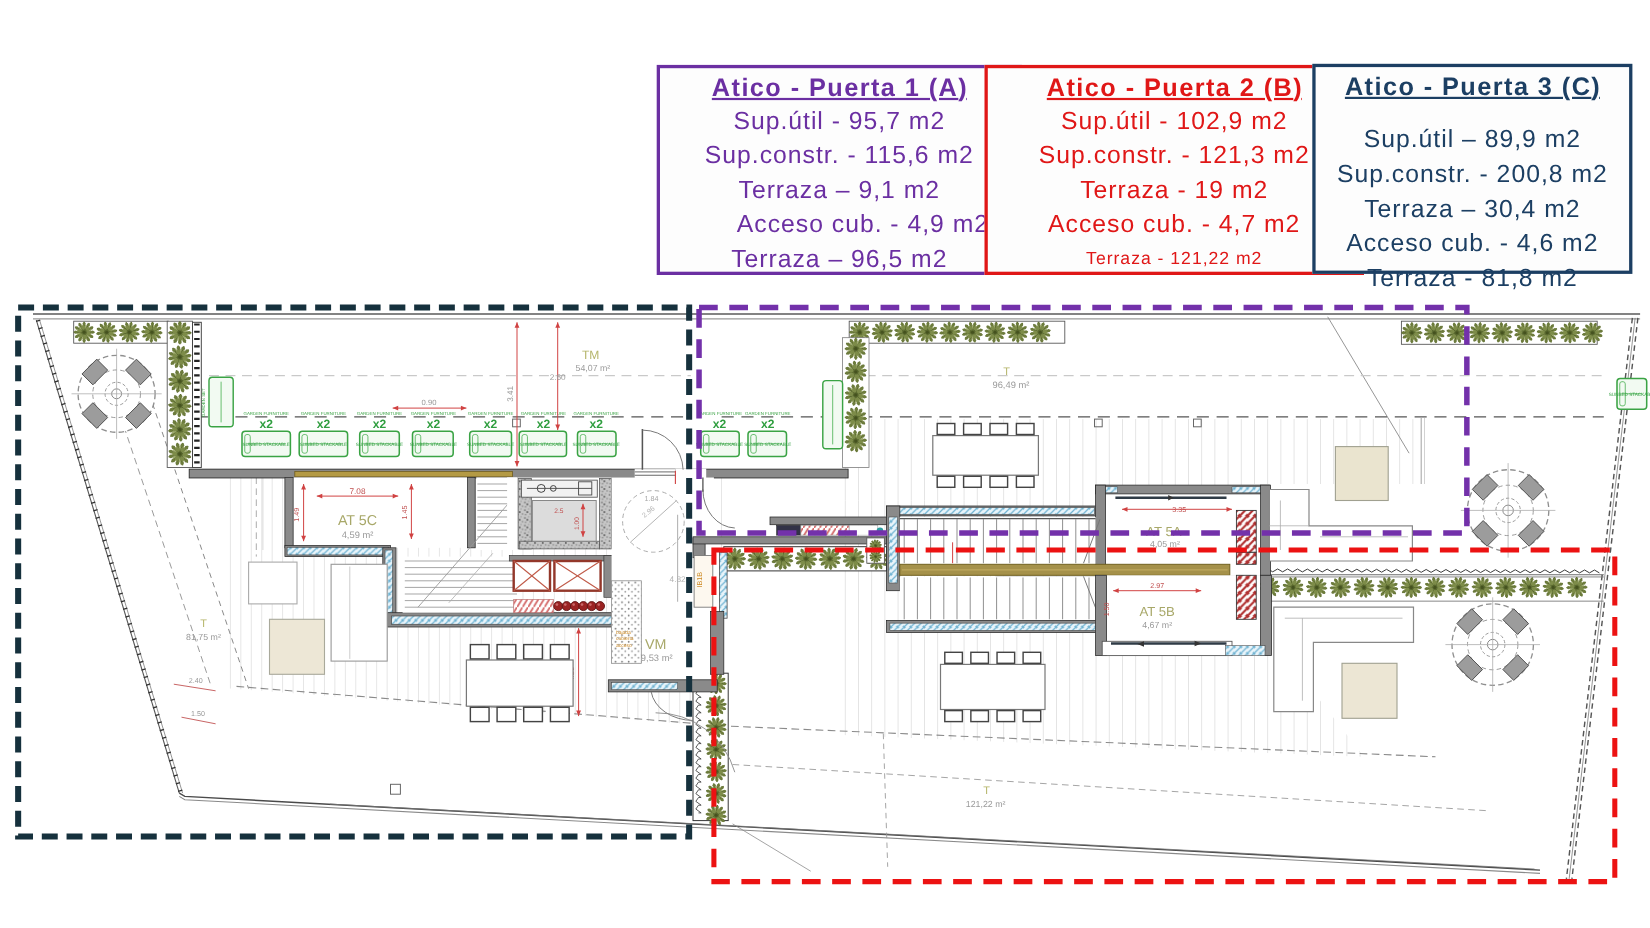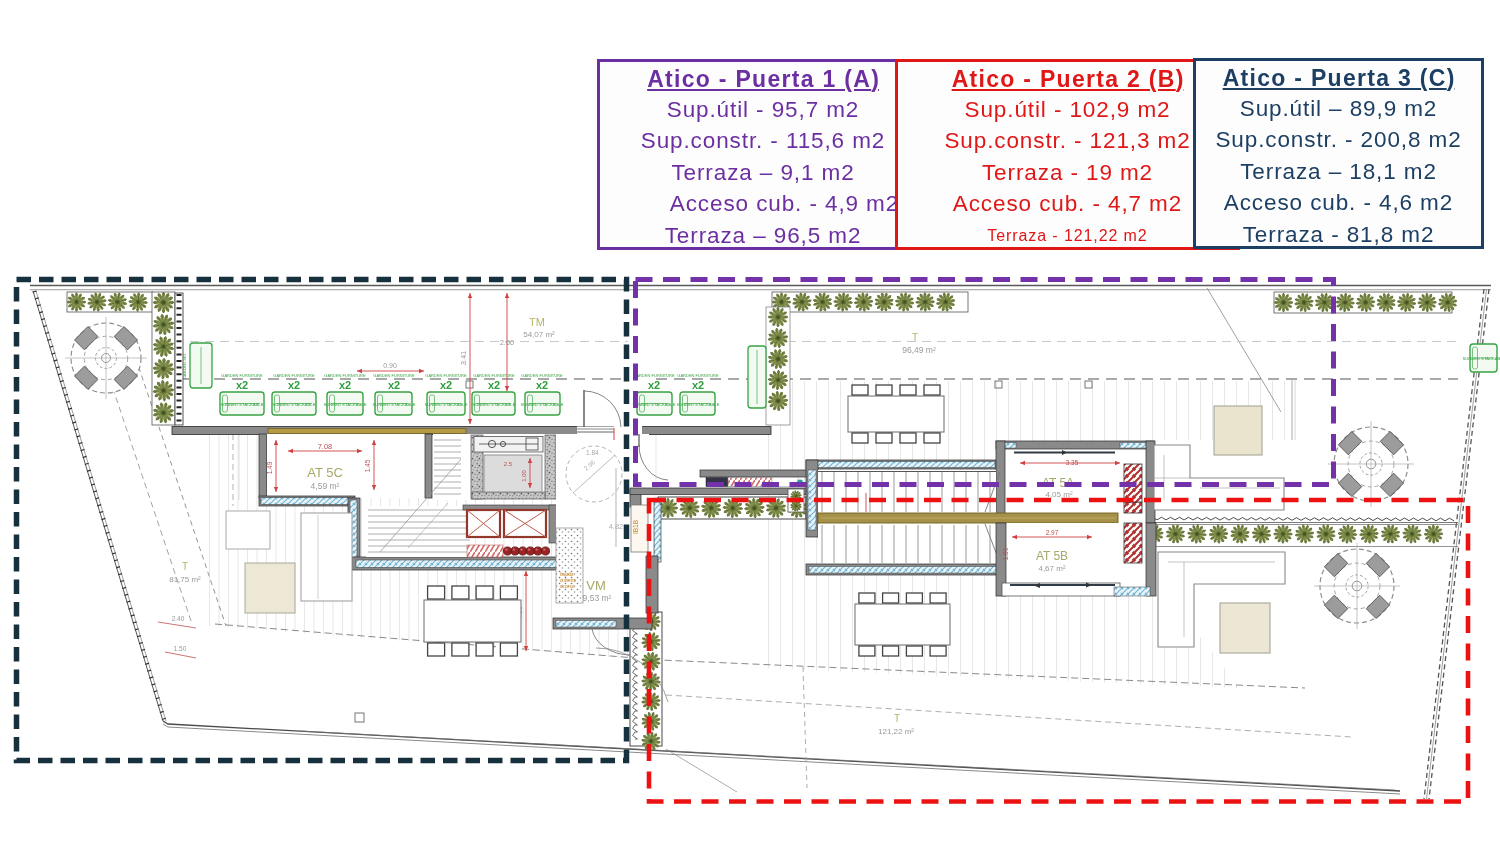--- a/index.html
+++ b/index.html
@@ -3058,18 +3058,18 @@
 <div class="infobox" style="left:895px;top:59px;width:345px;height:191px;border:3px solid #e01717;color:#e01717;">
     <div class="tt" style="font-size:23px;margin-top:4px;margin-bottom:1px;"><span style="letter-spacing:1.3px;">Atico - Puerta 2 (B</span>)</div>
     <div class="ln" style="font-size:22.5px;letter-spacing:0.9px;line-height:31.4px;">Sup.útil - 102,9 m2</div>
     <div class="ln" style="font-size:22.5px;letter-spacing:0.9px;line-height:31.4px;">Sup.constr. - 121,3 m2</div>
     <div class="ln" style="font-size:22.5px;letter-spacing:0.9px;line-height:31.4px;">Terraza - 19 m2</div>
     <div class="ln" style="font-size:22.5px;letter-spacing:0.9px;line-height:31.4px;">Acceso cub. - 4,7 m2</div>
     <div class="ln" style="font-size:16px;letter-spacing:0.9px;line-height:31.4px;">Terraza - 121,22 m2</div>
   </div>
 
 <div class="infobox" style="left:1193px;top:58px;width:291px;height:191px;border:3px solid #1c3f63;color:#1c3f63;">
-    <div class="tt" style="font-size:23px;margin-top:4px;margin-bottom:1px;"><span style="letter-spacing:1.3px;">Atico - Puerta 3 (C</span>)</div>
+    <div class="tt" style="font-size:23px;margin-top:4px;margin-bottom:19px;"><span style="letter-spacing:1.3px;">Atico - Puerta 3 (C</span>)</div>
     <div class="ln" style="font-size:22.5px;letter-spacing:0.9px;line-height:31.4px;">Sup.útil – 89,9 m2</div>
     <div class="ln" style="font-size:22.5px;letter-spacing:0.9px;line-height:31.4px;">Sup.constr. - 200,8 m2</div>
-    <div class="ln" style="font-size:22.5px;letter-spacing:0.9px;line-height:31.4px;">Terraza – 18,1 m2</div>
+    <div class="ln" style="font-size:22.5px;letter-spacing:0.9px;line-height:31.4px;">Terraza – 30,4 m2</div>
     <div class="ln" style="font-size:22.5px;letter-spacing:0.9px;line-height:31.4px;">Acceso cub. - 4,6 m2</div>
     <div class="ln" style="font-size:22.5px;letter-spacing:0.9px;line-height:31.4px;">Terraza - 81,8 m2</div>
   </div>
 </body></html>

